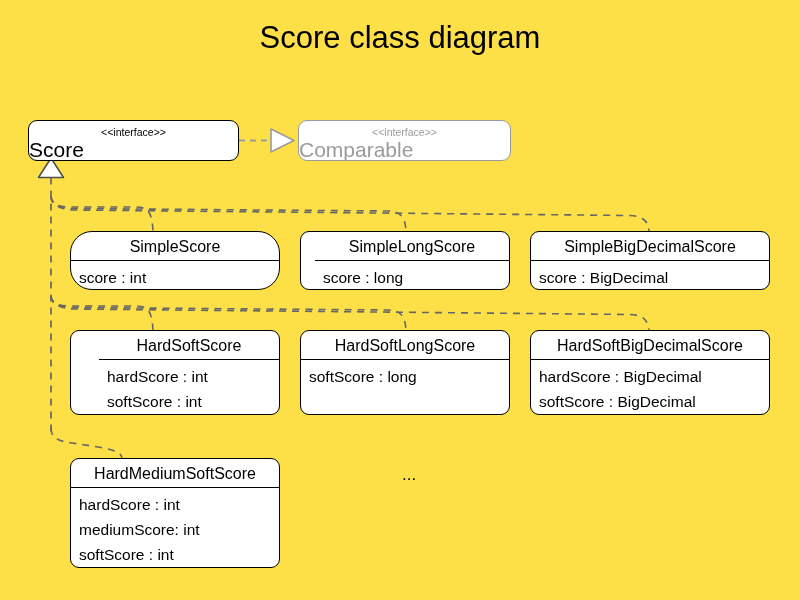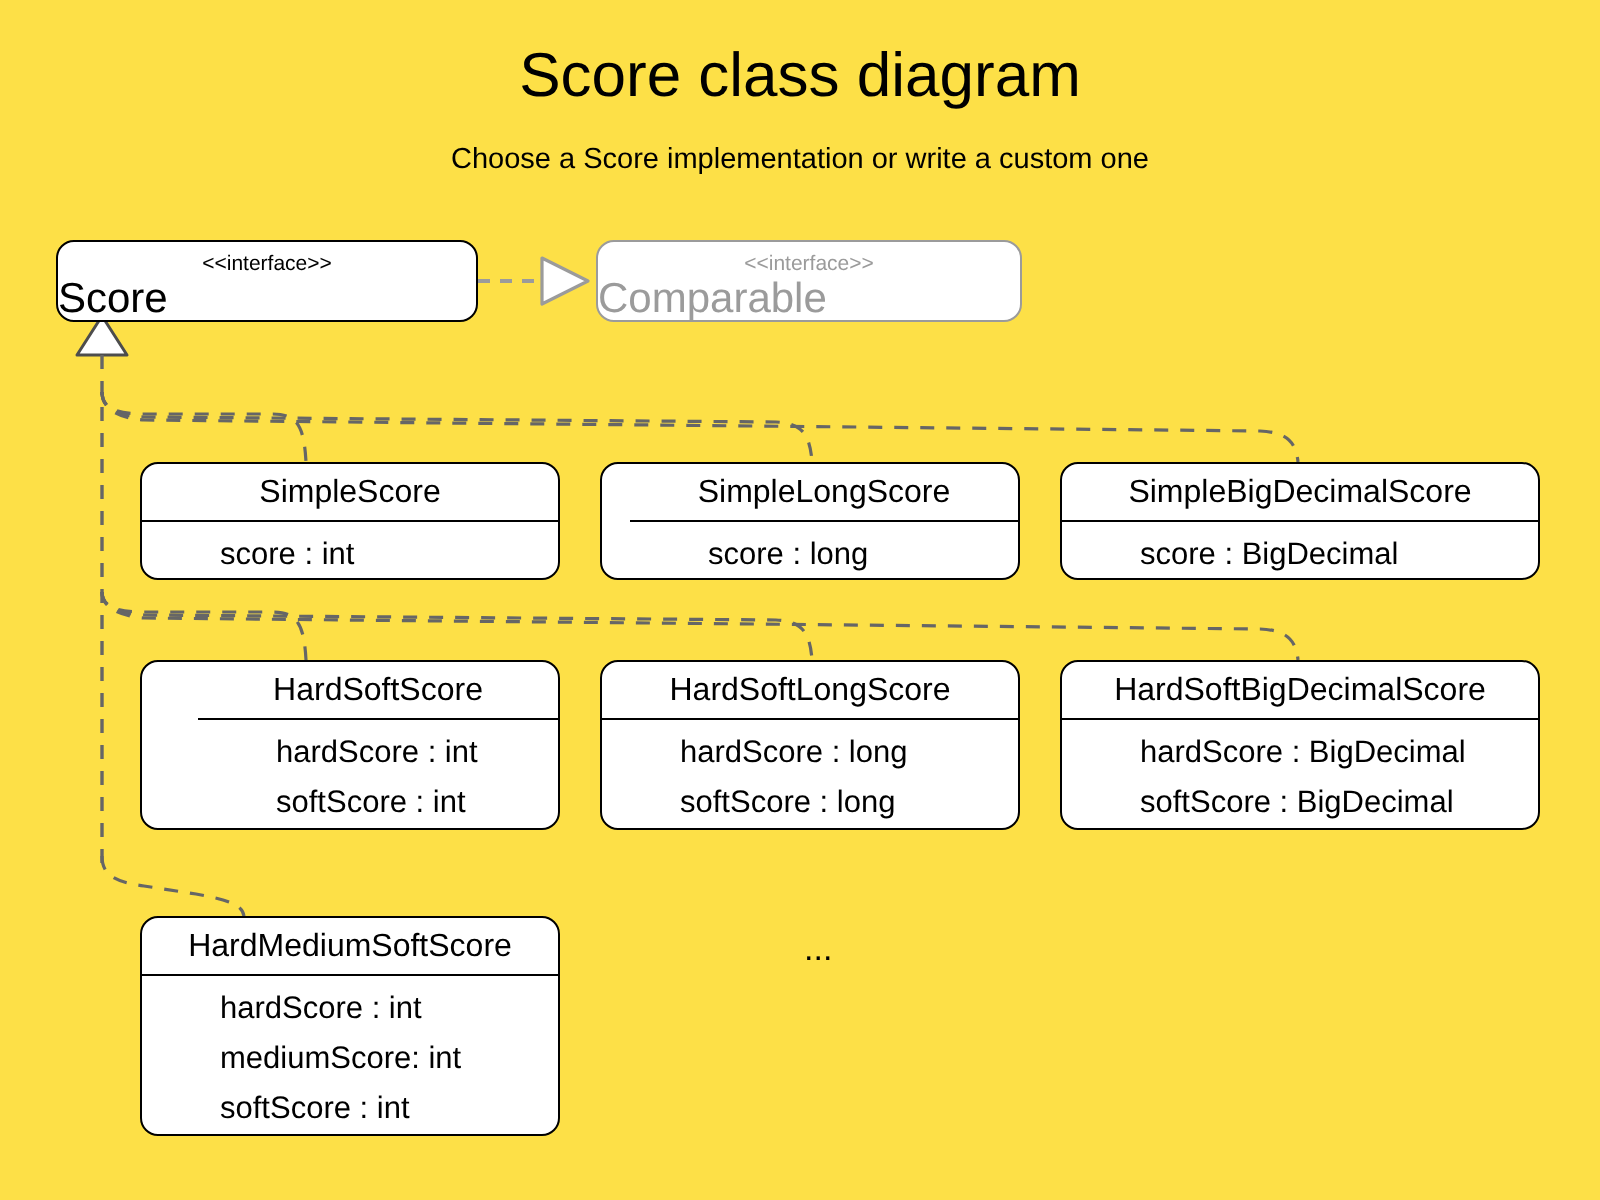--- a/index.html
+++ b/index.html
@@ -72,21 +72,20 @@
   .node .attrs {
     box-sizing: border-box;
     border-top: 1.3px solid #000000;
     padding: 4px 8px 5px 8px;
   }
   .node .attr {
     font-size: 15.5px;
     line-height: 25px;
     white-space: nowrap;
     color: #000;
-    margin-left: 31px;
   }
 
   
   .iface .stereo {
     font-size: 10.5px;
     line-height: 13px;
     text-align: center;
     padding-top: 5px;
     white-space: nowrap;
   }
@@ -120,21 +119,20 @@
     white-space: nowrap;
   }
 </style>
 </head>
 <body>
 
 <div id="canvas">
 
   <div class="page-title">Score class diagram</div>
 
-  <div class="page-subtitle">Choose a Score implementation or write a custom one</div>
 
   <svg id="edges" viewBox="0 0 800 600" width="800" height="600">
 
     <g>
       <line x1="239" y1="140.5" x2="271" y2="140.5" stroke="#9b9b9b" stroke-width="2" stroke-dasharray="6,5"></line>
       <path d="M 271 129 L 294 140.5 L 271 152 Z" fill="#ffffff" stroke="#9b9b9b" stroke-width="1.6" stroke-linejoin="round"></path>
     </g>
 
     <path d="M 51 158 L 63.5 177.5 L 38.5 177.5 Z" fill="#ffffff" stroke="#4d4d4d" stroke-width="1.5" stroke-linejoin="round"></path>
 
@@ -164,21 +162,21 @@
   <div class="node iface" style="left:28px; top:120px; width:211px; height:41px;">
     <div class="stereo">&lt;&lt;interface&gt;&gt;</div>
     <div class="iname">Score</div>
   </div>
 
   <div class="node iface muted" style="left:298px; top:120px; width:213px; height:41px;">
     <div class="stereo">&lt;&lt;interface&gt;&gt;</div>
     <div class="iname">Comparable</div>
   </div>
 
-  <div class="node cls" style="left:70px; top:231px; width:210px; height:59px;">
+  <div class="node cls" style="left:70px; top:231px; width:210px; height:59px;border-radius:22px;">
     <div class="title-bar">SimpleScore</div>
     <div class="attrs">
       <div class="attr">score : int</div>
     </div>
   </div>
 
   <div class="node cls" style="left:300px; top:231px; width:210px; height:59px;padding-left:14px;">
     <div class="title-bar">SimpleLongScore</div>
     <div class="attrs">
       <div class="attr">score : long</div>
@@ -196,21 +194,20 @@
     <div class="title-bar">HardSoftScore</div>
     <div class="attrs">
       <div class="attr">hardScore : int</div>
       <div class="attr">softScore : int</div>
     </div>
   </div>
 
   <div class="node cls" style="left:300px; top:330px; width:210px; height:85px;">
     <div class="title-bar">HardSoftLongScore</div>
     <div class="attrs">
-      <div class="attr">hardScore : long</div>
       <div class="attr">softScore : long</div>
     </div>
   </div>
 
   <div class="node cls" style="left:530px; top:330px; width:240px; height:85px;">
     <div class="title-bar">HardSoftBigDecimalScore</div>
     <div class="attrs">
       <div class="attr">hardScore : BigDecimal</div>
       <div class="attr">softScore : BigDecimal</div>
     </div>

